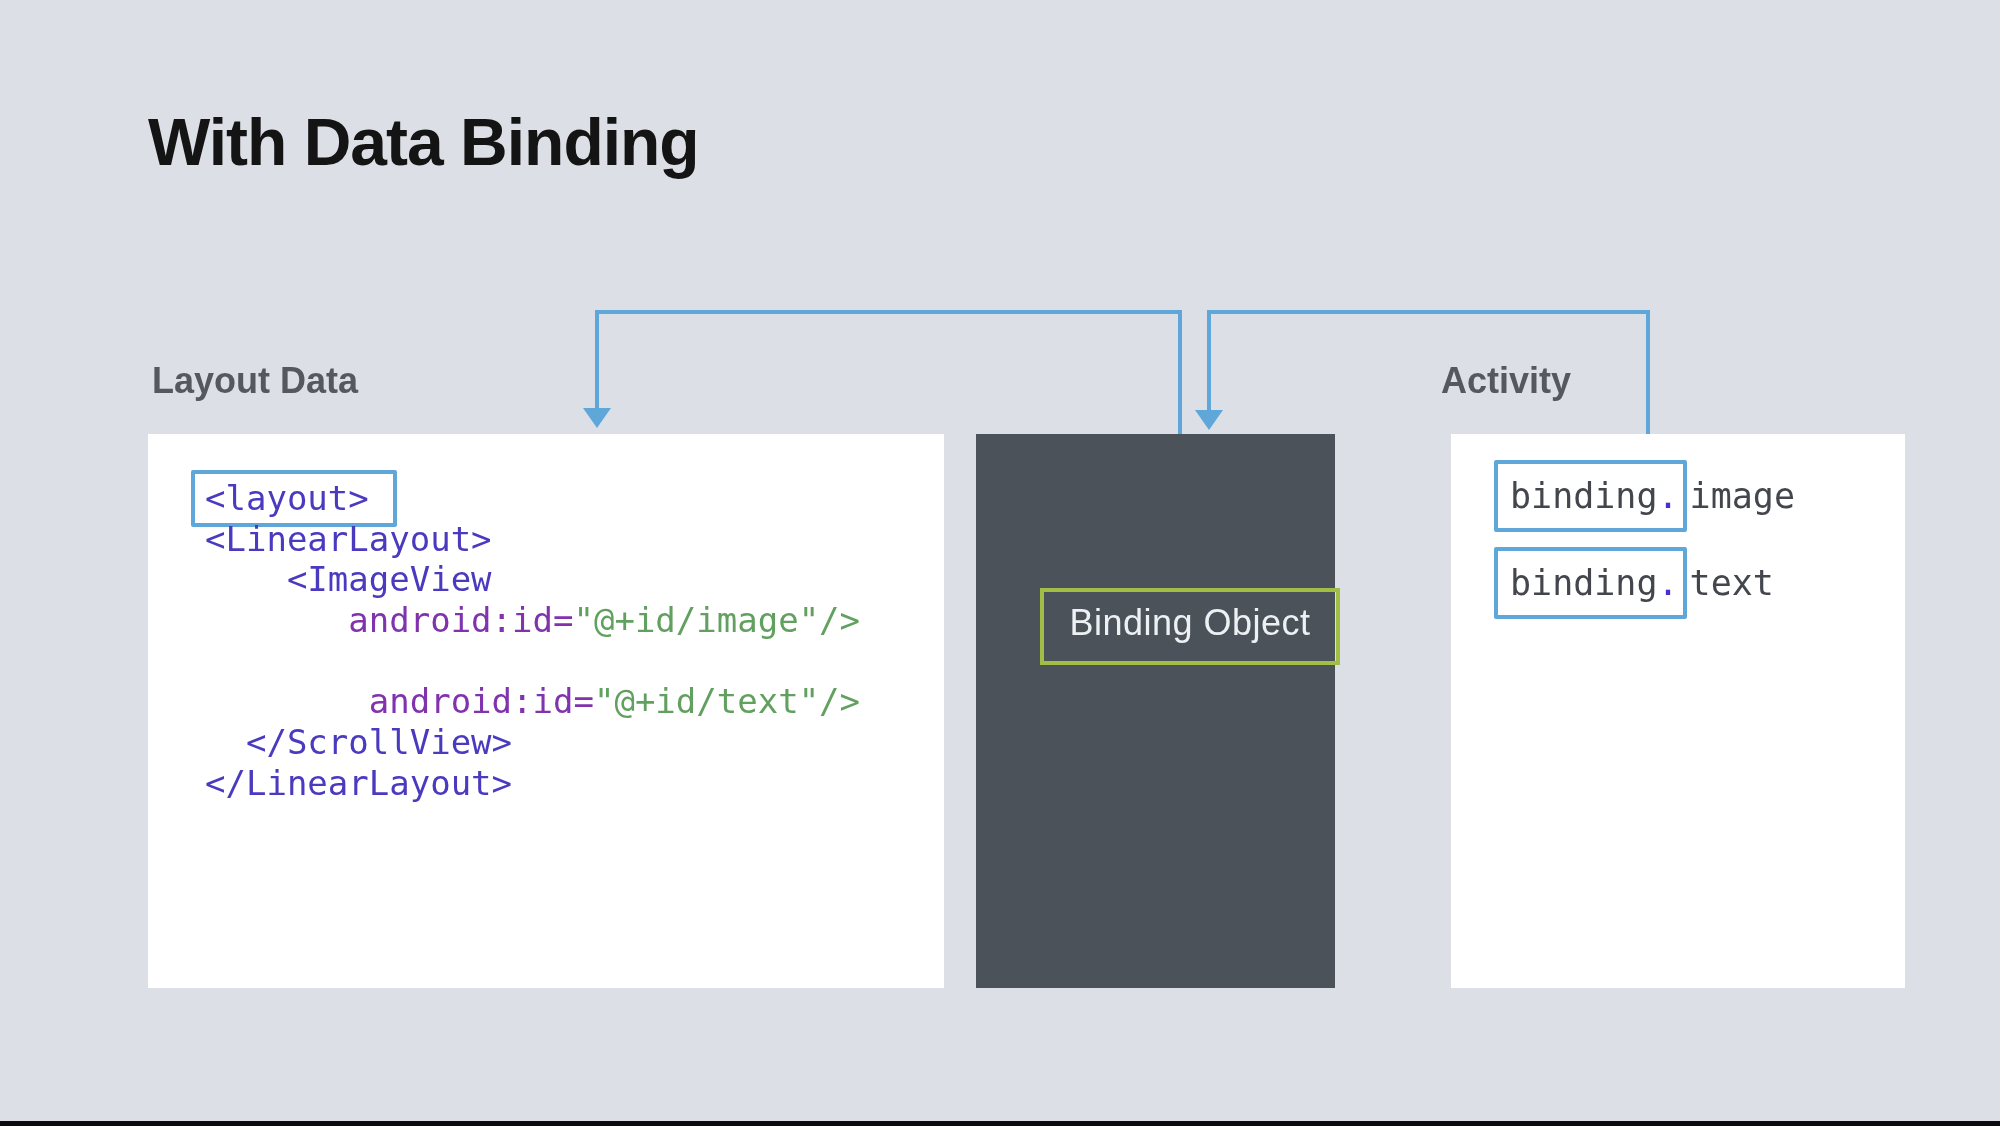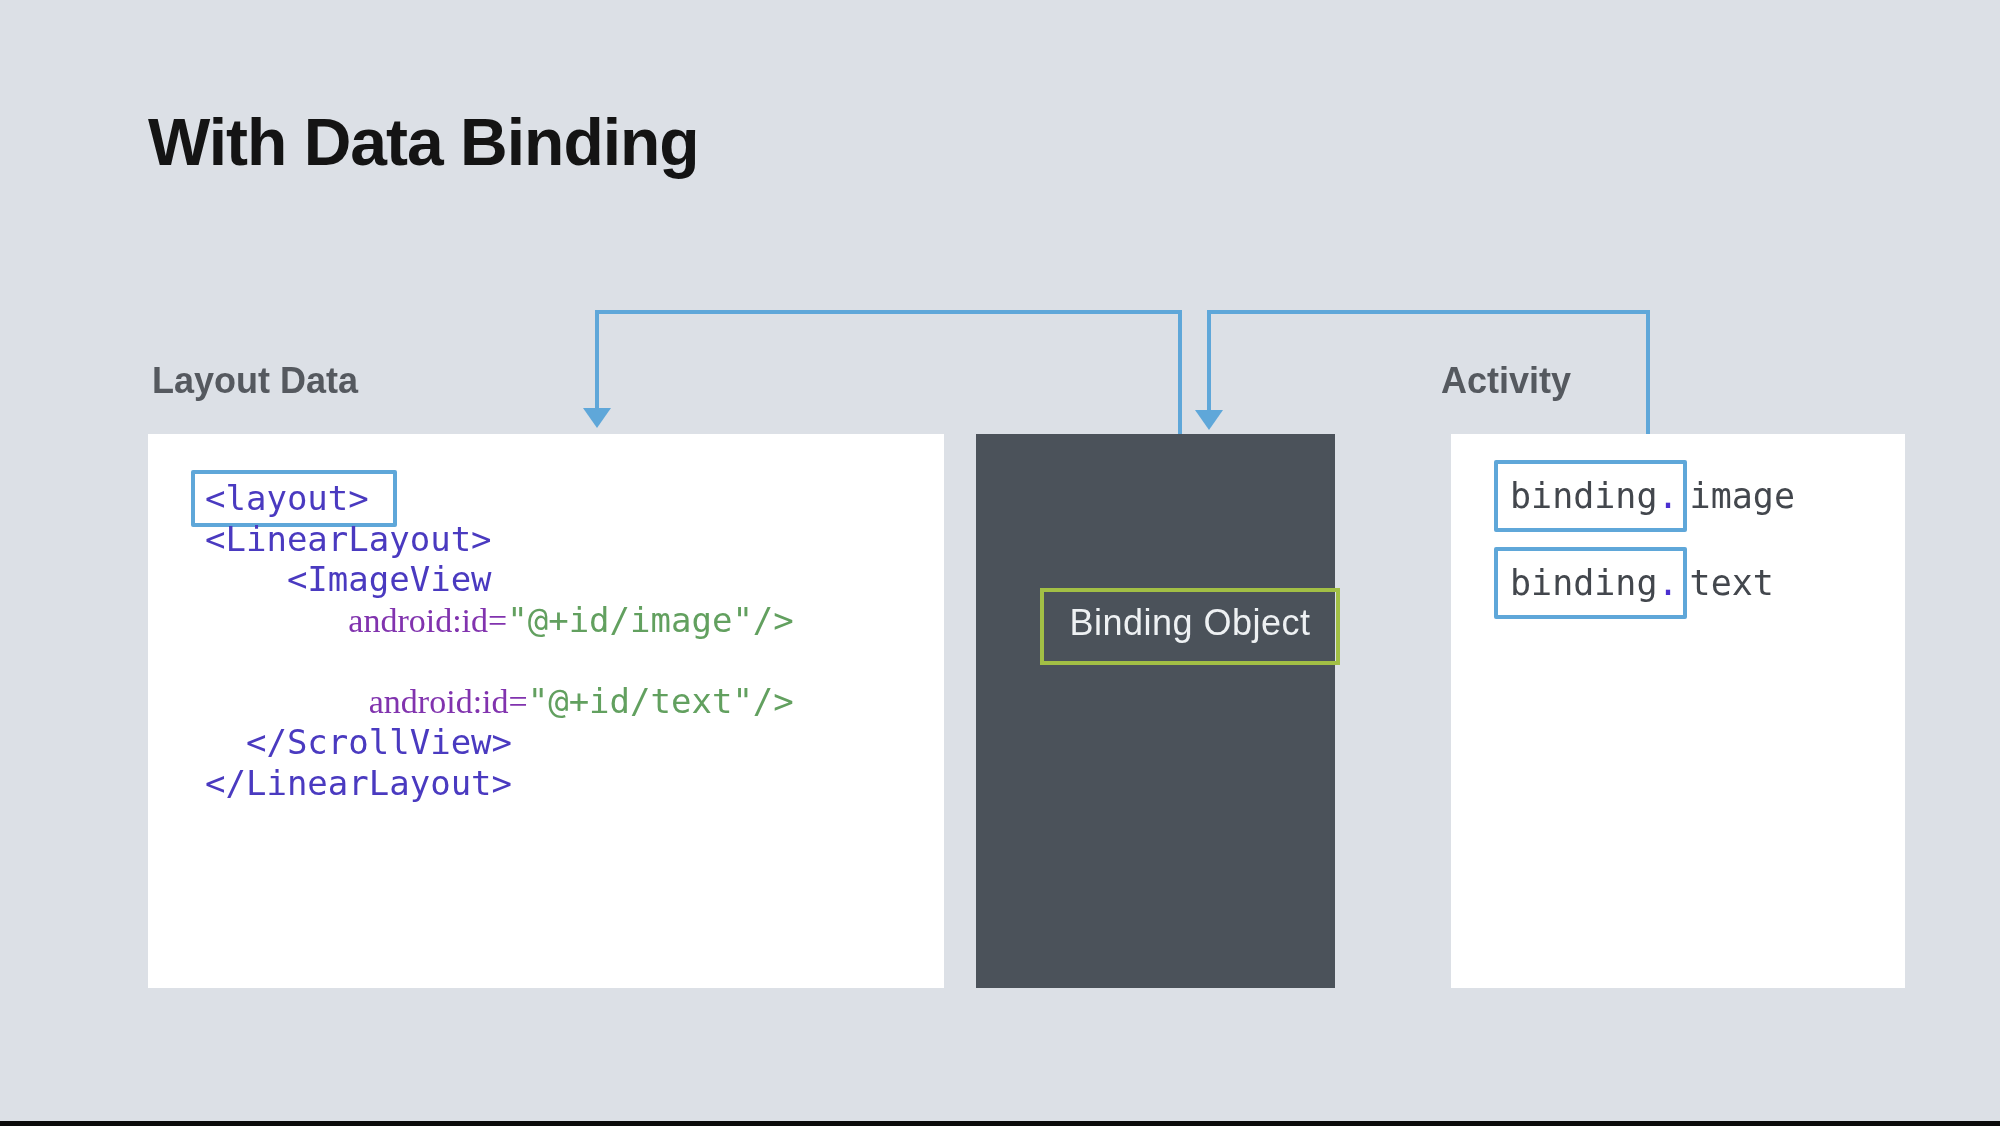--- a/index.html
+++ b/index.html
@@ -18,21 +18,21 @@
   .panel-white{background:#ffffff;}
   .panel-layout{left:148px;width:796px;}
   .panel-binding{left:976px;width:359px;background:var(--panel-dark,#4b525a);}
   .panel-activity{left:1439px;width:454px;margin-left:12px;}
 
   
   .code{position:absolute;left:205px;top:478px;font-family:"DejaVu Sans Mono","Liberation Mono",monospace;
     font-size:34px;line-height:40.7px;}
   .code-line{height:40.7px;white-space:pre;}
   .tok-tag{color:var(--code-tag,#4a3ac0);}
-  .tok-attr{color:var(--code-attr,#8133ae);font-family:Liberation Serif, serif;}
+  .tok-attr{color:var(--code-attr,#8133ae);}
   .tok-value{color:var(--code-value,#62a05f);}
   .code-box{display:inline-block;border:4px solid var(--accent-blue,#5fa7d9);border-radius:2px;
     padding:4px 24px 4px 10px;margin:-8px 0 -8px -14px;line-height:40.7px;}
 
   
   .binding-object-box{position:absolute;left:64px;top:154px;width:292px;border:4px solid var(--accent-green,#a2bf45);
     text-align:center;padding:8px 0;line-height:46px;}
   .binding-object-label{font-size:36px;font-weight:300;color:#eef1f3;letter-spacing:0.5px;}
 
   

